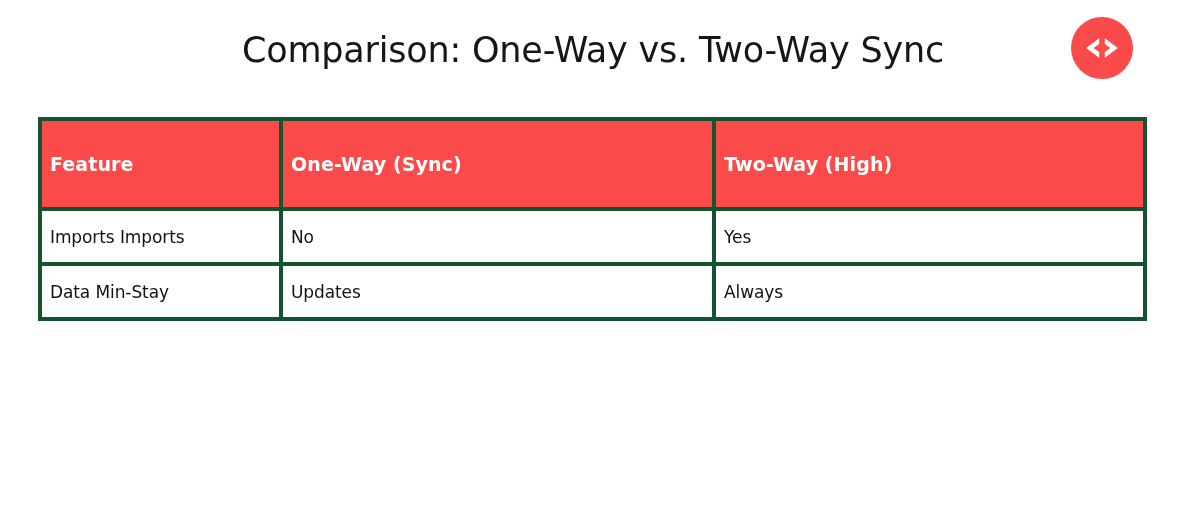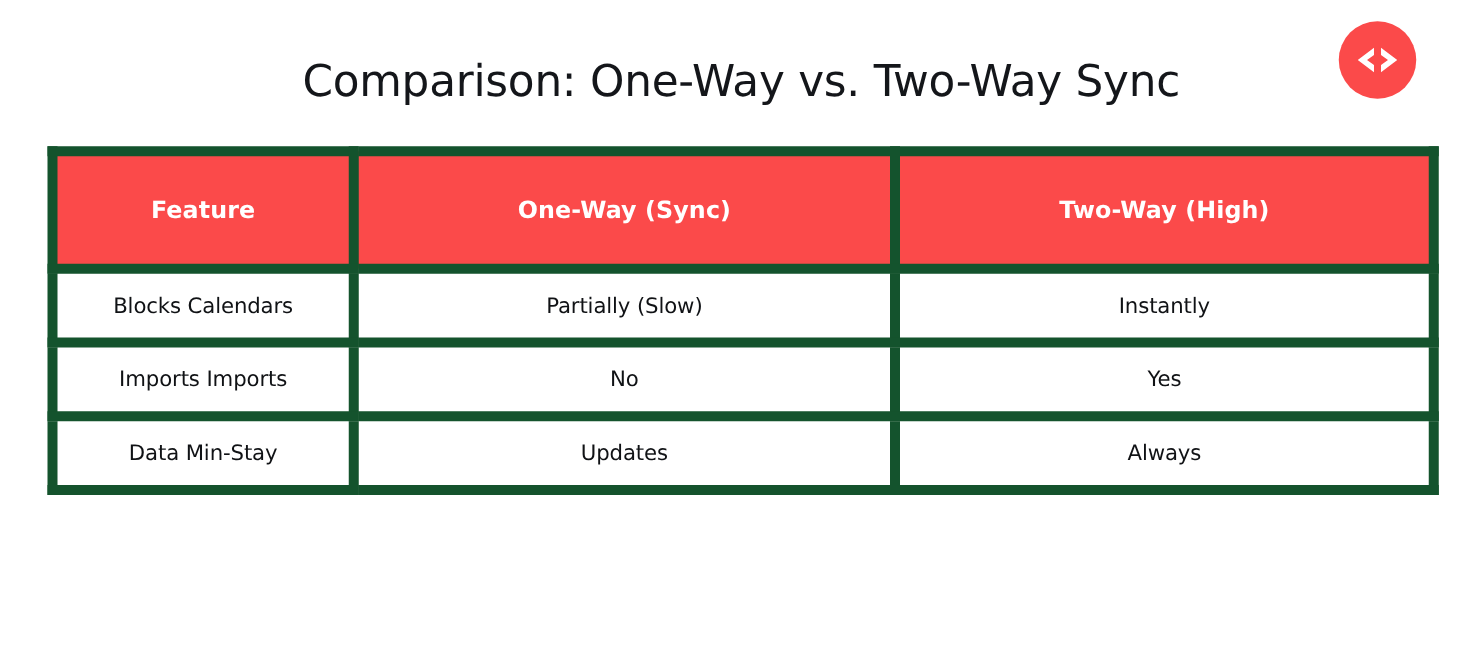--- a/index.html
+++ b/index.html
@@ -35,21 +35,20 @@
     top: 28px;
     width: 1106px;
     text-align: center;
     font-family: "DejaVu Sans", sans-serif;
     font-size: 35px;
     font-weight: 400;
     letter-spacing: -0.2px;
     color: #14161a;
     white-space: nowrap;
     line-height: 44px;
-    margin-top: 16px;
   }
   .brand-logo {
     position: absolute;
     left: 1071px;
     top: 17px;
     width: 62px;
     height: 62px;
     border-radius: 50%;
     background: #fb4a4a;
     display: flex;
@@ -72,22 +71,22 @@
     table-layout: fixed;
     width: 1105px;
     background: #ffffff;
   }
   table.comparison-table col.c-feature  { width: 241px; }
   table.comparison-table col.c-oneway   { width: 433px; }
   table.comparison-table col.c-twoway   { width: 431px; }
 
   table.comparison-table th,
   table.comparison-table td {
-    border: 8px solid #14532d;
-    text-align: center;
+    border: 4px solid #14532d;
+    text-align: left;
     vertical-align: middle;
     padding: 0 8px;
   }
   table.comparison-table thead th {
     height: 86px;
     background: #fb4a4a;
     color: #ffffff;
     font-family: "DejaVu Sans", sans-serif;
     font-size: 19px;
     font-weight: 700;
@@ -130,25 +129,20 @@
       </colgroup>
       <thead>
         <tr>
           <th>Feature</th>
           <th>One-Way (Sync)</th>
           <th>Two-Way (High)</th>
         </tr>
       </thead>
       <tbody>
         <tr>
-          <td>Blocks Calendars</td>
-          <td>Partially (Slow)</td>
-          <td>Instantly</td>
-        </tr>
-        <tr>
           <td>Imports Imports</td>
           <td>No</td>
           <td>Yes</td>
         </tr>
         <tr>
           <td>Data Min-Stay</td>
           <td>Updates</td>
           <td>Always</td>
         </tr>
       </tbody>

